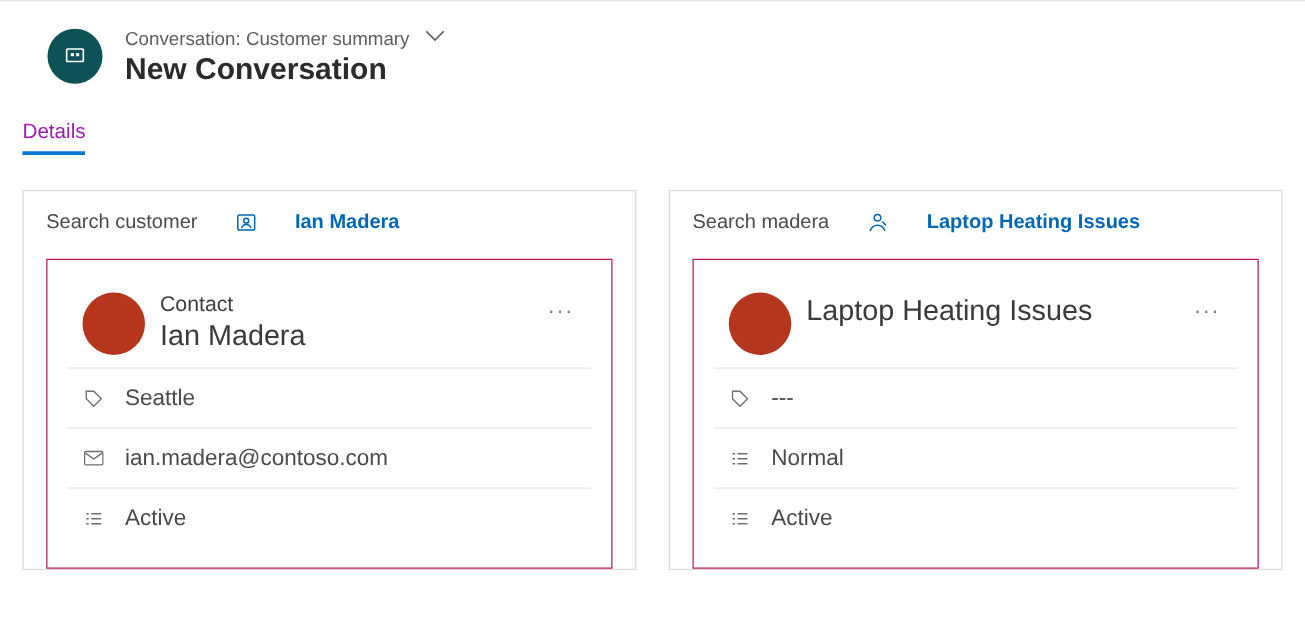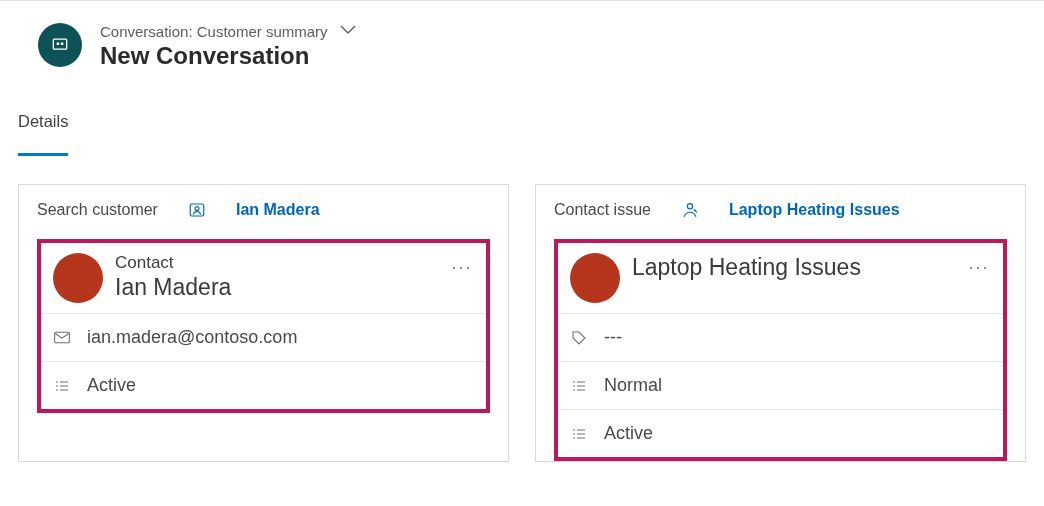--- a/index.html
+++ b/index.html
@@ -52,25 +52,24 @@
       font-size: 24px;
       font-weight: 700;
       color: #2b2b2b;
     }
     .tabs {
       margin: 26px 0 0 18px;
     }
     .tab {
       display: inline-block;
       font-size: 16.5px;
-      color: #404040;
-      padding-bottom: 22px;
+      color: #a21caf;
+      padding-bottom: 6px;
       border-bottom: 3px solid #0078d4;
       cursor: pointer;
-      margin-top: 16px;
     }
     .panel-row {
       display: flex;
       gap: 26px;
       padding: 28px 18px 0 18px;
     }
     .panel {
       border: 1px solid #d9d9d9;
       width: 492px;
       padding: 16px 18px 0 18px;
@@ -91,22 +90,22 @@
       font-weight: 600;
       font-size: 16px;
       cursor: pointer;
     }
     .panel-link-icon {
       color: #0067b8;
       display: inline-flex;
       align-items: center;
     }
     .card {
-      border: 4px solid #be185d;
-      padding: 0;
+      border: 1px solid #be185d;
+      padding: 16px;
     }
     .card-top {
       display: flex;
       align-items: flex-start;
       padding: 10px 12px 10px 12px;
       gap: 12px;
       position: relative;
     }
     .avatar {
       width: 50px;
@@ -208,41 +207,49 @@
       <div class="card-top">
         <div class="avatar"></div>
         <div class="card-titles">
           <div class="card-type">Contact</div>
           <div class="card-name">Ian Madera</div>
         </div>
         <div class="card-more">···</div>
       </div>
       <div class="card-row">
         <span class="icon-slot">
+          <svg width="16" height="16" viewBox="0 0 24 24" fill="none" stroke="#6e6e6e" stroke-width="1.6">
+            <path d="M3 3h9l9 9-9 9-9-9V3z"></path>
+          </svg>
+        </span>
+        <span>Seattle</span>
+      </div>
+      <div class="card-row">
+        <span class="icon-slot">
           <svg width="16" height="13" viewBox="0 0 24 18" fill="none" stroke="#6e6e6e" stroke-width="1.6">
             <rect x="1" y="1" width="22" height="16" rx="1.5"></rect>
             <path d="M2 3l10 7 10-7"></path>
           </svg>
         </span>
         <span>ian.madera@contoso.com</span>
       </div>
       <div class="card-row">
         <span class="icon-slot">
           <svg width="16" height="14" viewBox="0 0 24 18" fill="none" stroke="#6e6e6e" stroke-width="1.8">
             <path d="M3 3h3M9 3h12M3 9h3M9 9h12M3 15h3M9 15h12"></path>
           </svg>
         </span>
         <span>Active</span>
       </div>
     </div>
   </div>
 
   <div class="panel">
     <div class="panel-header">
-      <span class="panel-search-label">Contact issue</span>
+      <span class="panel-search-label">Search madera</span>
       <span class="panel-link-icon">
         <svg width="18" height="18" viewBox="0 0 24 24" fill="none" stroke="#0067b8" stroke-width="1.6">
           <circle cx="12" cy="7" r="3.5"></circle>
           <path d="M4 21c2-5 6-6 8-6s6 1 8 6"></path>
           <path d="M17 11l4 4"></path>
         </svg>
       </span>
       <span class="panel-link">Laptop Heating Issues</span>
     </div>
 

